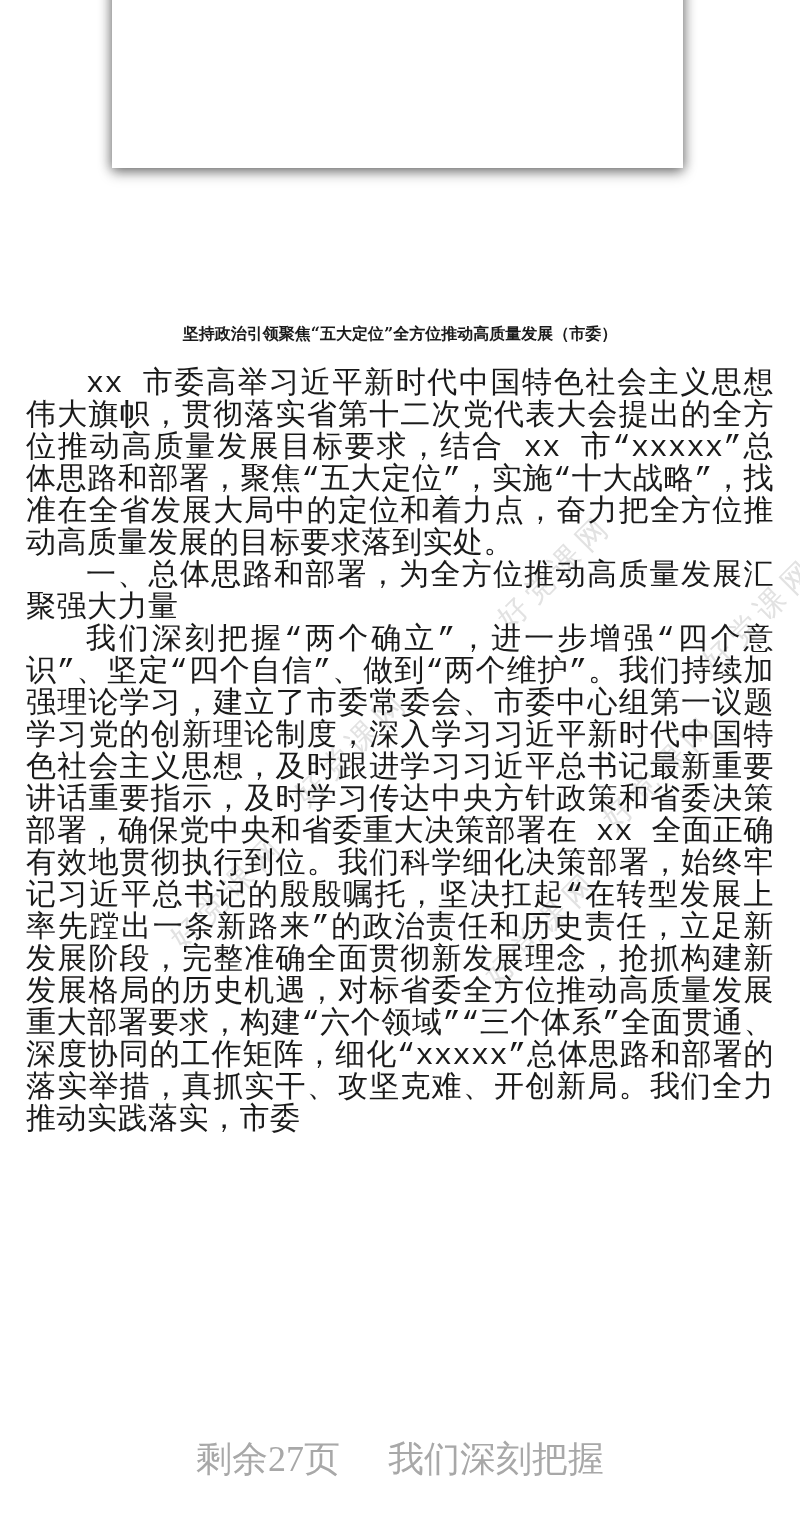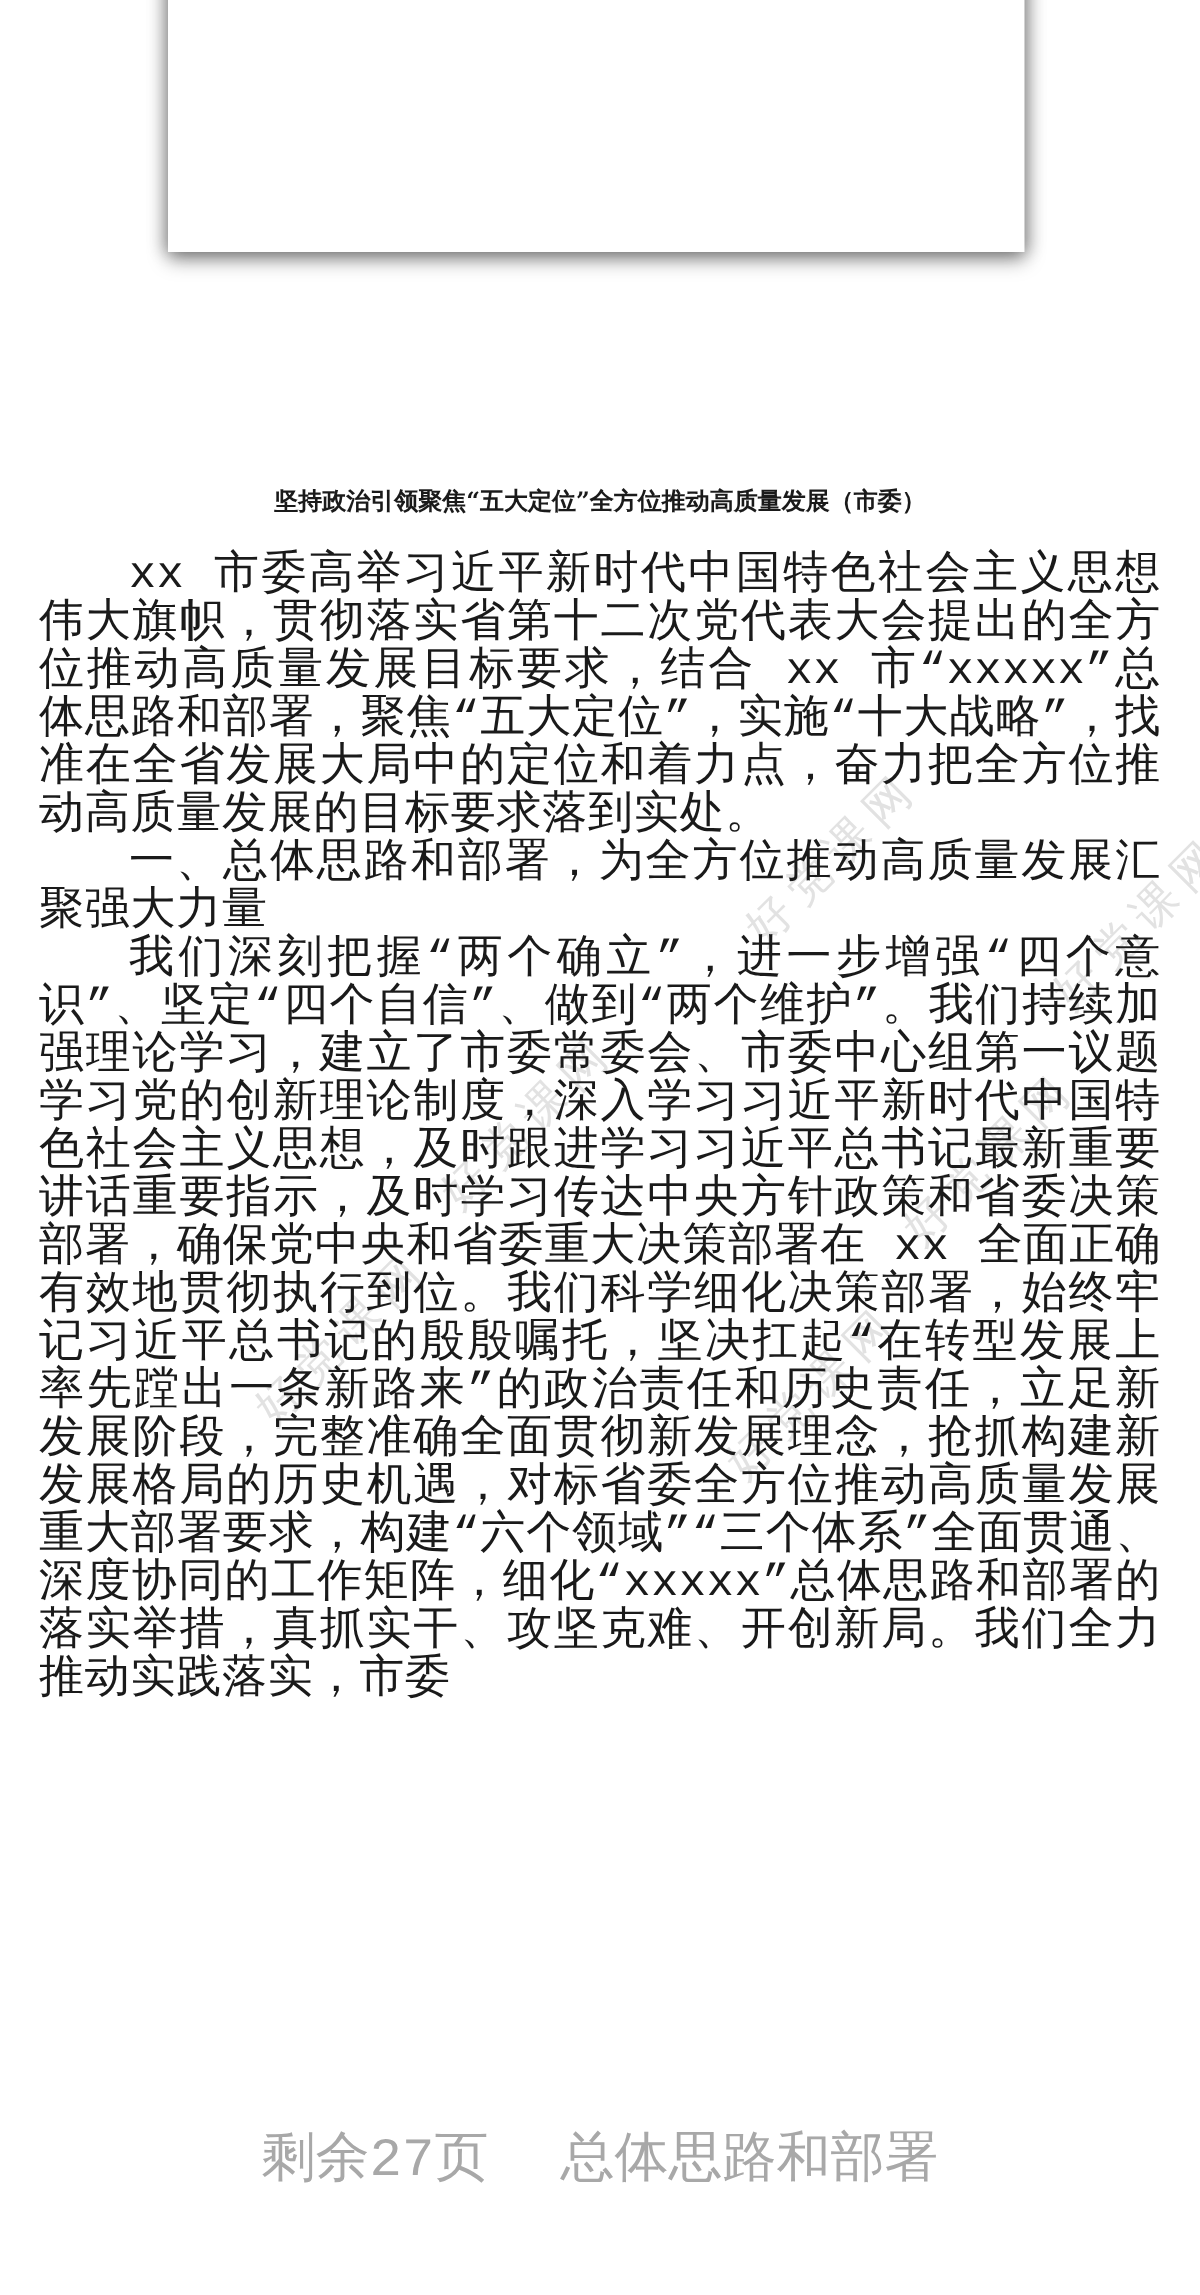--- a/index.html
+++ b/index.html
@@ -63,24 +63,24 @@
   }
 
   
   .remaining-notice {
     position: absolute;
     left: 0;
     top: 1414px;
     width: 800px;
     height: 70px;
     display: flex;
-    align-items: flex-start;
+    align-items: flex-end;
     justify-content: center;
     gap: 48px;
-    font-family: Liberation Mono, monospace;
+    font-family: Liberation Serif, serif;
     font-size: 36px;
   }
 </style>
 </head>
 <body>
 
 <div class="prev-page"></div>
 
 <div class="watermark-layer">
     <span class="watermark" style="left: 555px; top: 572px; color: rgb(226, 226, 226);">好党课网</span>
@@ -95,14 +95,14 @@
   <div class="doc-title">坚持政治引领聚焦“五大定位”全方位推动高质量发展（市委）</div>
   <div id="doc-body">
       <p>xx 市委高举习近平新时代中国特色社会主义思想伟大旗帜，贯彻落实省第十二次党代表大会提出的全方位推动高质量发展目标要求，结合 xx 市“xxxxx”总体思路和部署，聚焦“五大定位”，实施“十大战略”，找准在全省发展大局中的定位和着力点，奋力把全方位推动高质量发展的目标要求落到实处。</p>
       <p>一、总体思路和部署，为全方位推动高质量发展汇聚强大力量</p>
       <p>我们深刻把握“两个确立”，进一步增强“四个意识”、坚定“四个自信”、做到“两个维护”。我们持续加强理论学习，建立了市委常委会、市委中心组第一议题学习党的创新理论制度，深入学习习近平新时代中国特色社会主义思想，及时跟进学习习近平总书记最新重要讲话重要指示，及时学习传达中央方针政策和省委决策部署，确保党中央和省委重大决策部署在 xx 全面正确有效地贯彻执行到位。我们科学细化决策部署，始终牢记习近平总书记的殷殷嘱托，坚决扛起“在转型发展上率先蹚出一条新路来”的政治责任和历史责任，立足新发展阶段，完整准确全面贯彻新发展理念，抢抓构建新发展格局的历史机遇，对标省委全方位推动高质量发展重大部署要求，构建“六个领域”“三个体系”全面贯通、深度协同的工作矩阵，细化“xxxxx”总体思路和部署的落实举措，真抓实干、攻坚克难、开创新局。我们全力推动实践落实，市委</p>
     </div>
 </div>
 
 <div class="remaining-notice" style="color: rgb(168, 168, 168);">
   <span>剩余27页</span>
-  <span>总体思路和部署</span>
+  <span>我们深刻把握</span>
 </div>
 
 </body></html>

